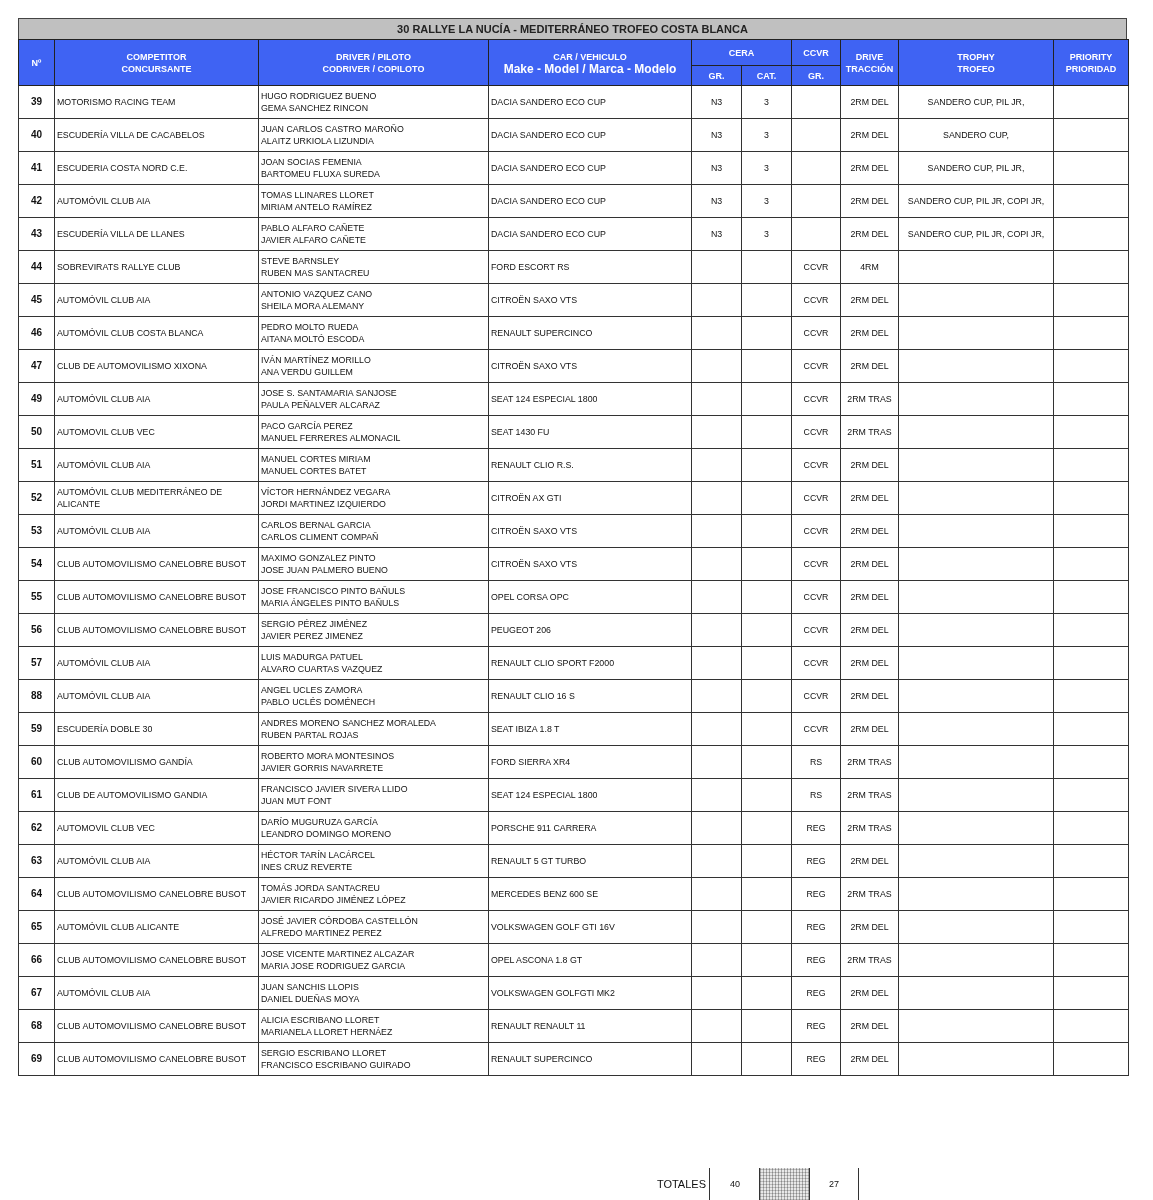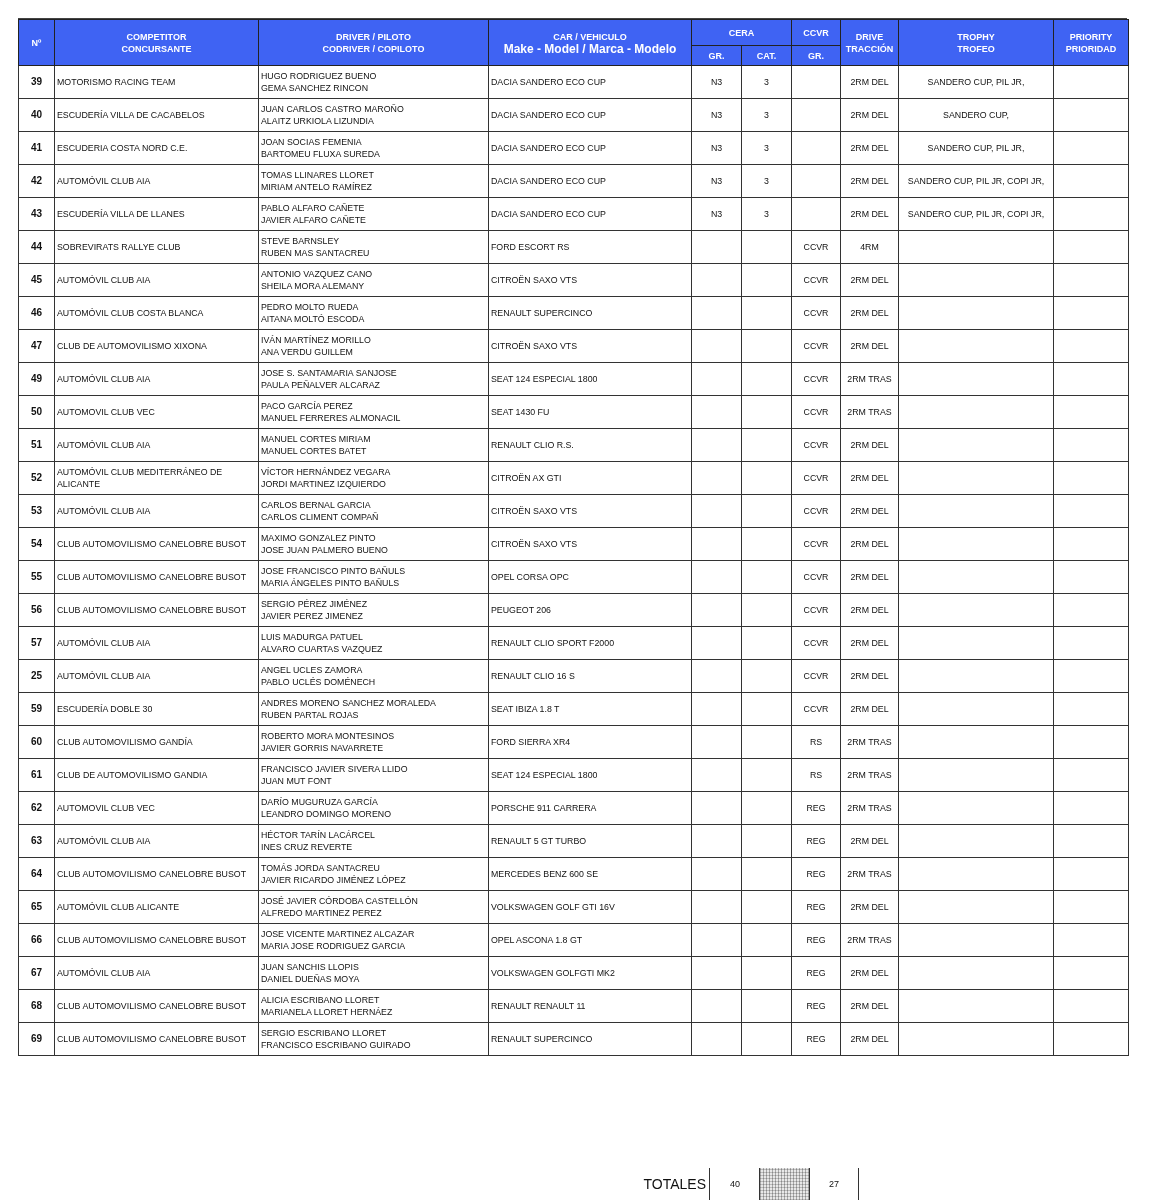--- a/index.html
+++ b/index.html
@@ -15,31 +15,32 @@
        border:1.5px solid #222; text-align:center; line-height:12px; padding:0; }
   td { border:1.5px solid #333; font-size:8.8px; padding:0 2px; height:32px;
        line-height:12px; overflow:hidden; white-space:nowrap; }
   td.num { font-weight:bold; font-size:10px; text-align:center; }
   td.c { text-align:center; }
   td.l { text-align:left; }
   td.wrap { white-space:normal; }
   .line { display:block; }
   .totals { position:absolute; top:1168px; left:18px; width:1110px; height:32px; }
   .tot-label { position:absolute; left:600px; width:88px; top:0; height:32px; line-height:32px;
-               text-align:right; font-size:14px; }
+               text-align:right; font-size:11px; }
   .tot-cell { position:absolute; top:0; height:32px; line-height:32px; text-align:center;
               font-size:9px; border-left:1.5px solid #333; border-right:1.5px solid #333; }
   .hatch { background: repeating-linear-gradient(0deg, #bbb 0 1px, #e8e8e8 1px 3px),
            repeating-linear-gradient(90deg, #bbb 0 1px, transparent 1px 3px); background-blend-mode:multiply; }
 </style>
 </head>
 <body>
 
 <div class="sheet">
   <div class="title-band">
+    <div class="title-line">30 RALLYE LA NUCÍA - MEDITERRÁNEO TROFEO COSTA BLANCA</div>
   </div>
   <table>
     <colgroup>
       <col style="width:36px">
         <col style="width:204px">
         <col style="width:230px">
         <col style="width:203px">
       <col style="width:50px">
         <col style="width:50px">
         <col style="width:49px">
@@ -348,21 +349,21 @@
           </td>
           <td class="l">RENAULT CLIO SPORT F2000</td>
           <td class="c"></td>
           <td class="c"></td>
           <td class="c">CCVR</td>
           <td class="c">2RM DEL</td>
           <td class="c"></td>
           <td class="c"></td>
         </tr>
         <tr>
-          <td class="num">25</td>
+          <td class="num">88</td>
           <td class="l wrap">AUTOMÓVIL CLUB AIA</td>
           <td class="l">
             <span class="line">ANGEL UCLES ZAMORA</span>
             <span class="line">PABLO UCLÉS DOMÉNECH</span>
           </td>
           <td class="l">RENAULT CLIO 16 S</td>
           <td class="c"></td>
           <td class="c"></td>
           <td class="c">CCVR</td>
           <td class="c">2RM DEL</td>

